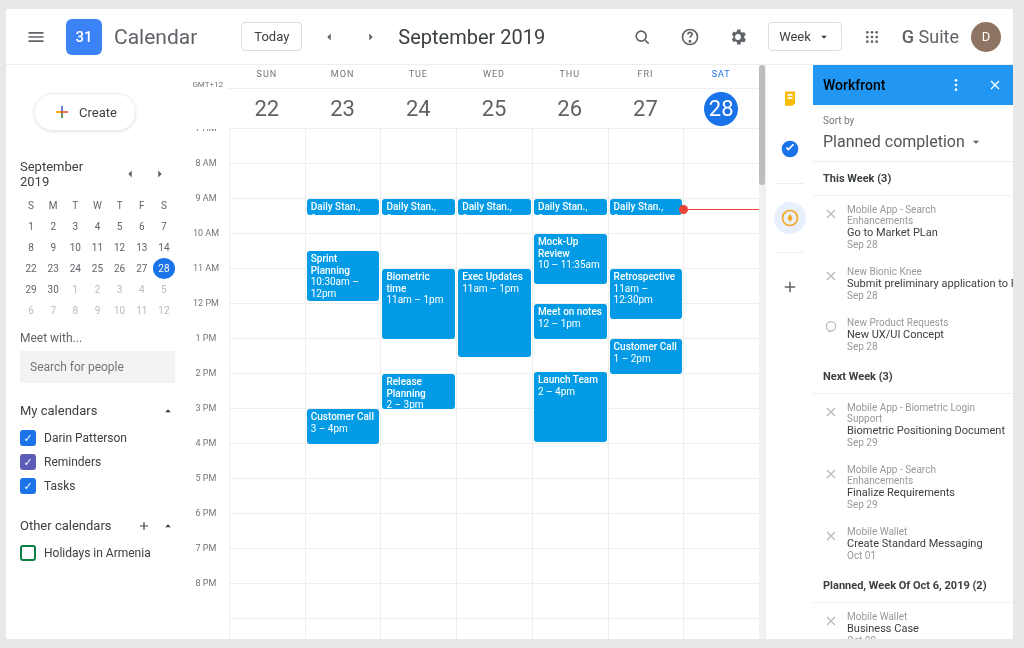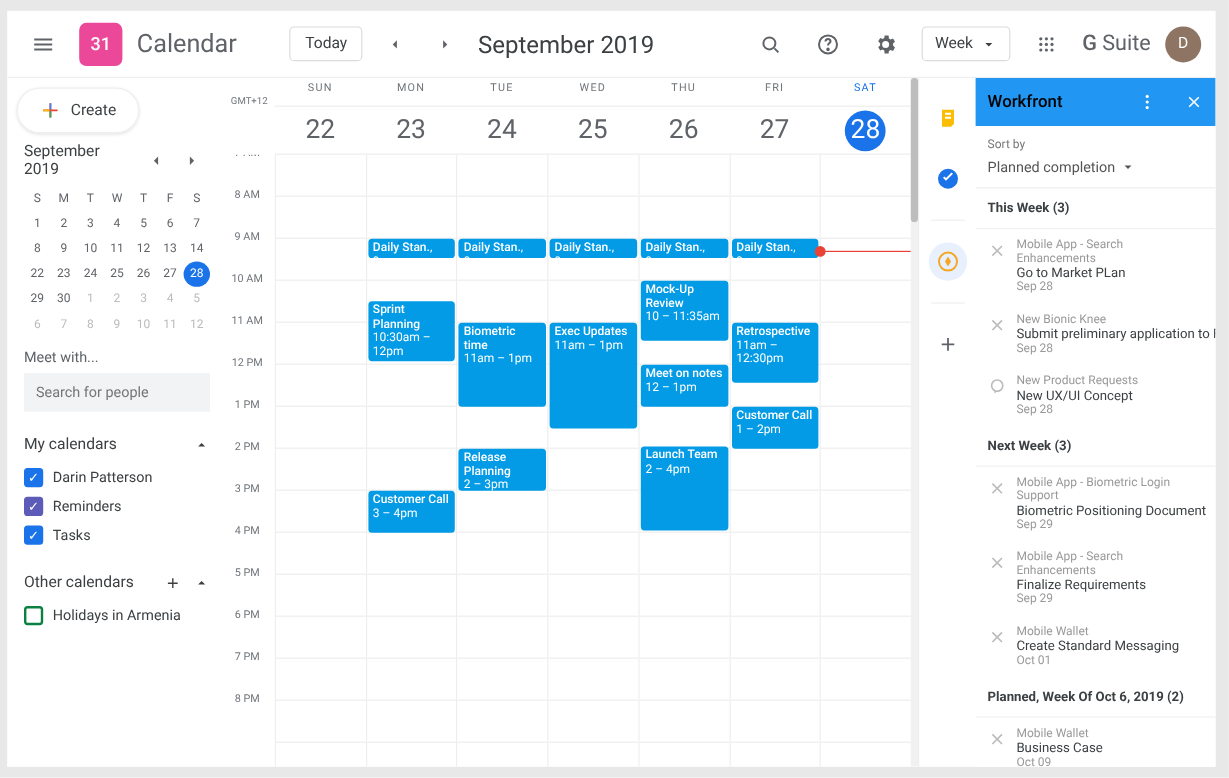--- a/index.html
+++ b/index.html
@@ -1,35 +1,35 @@
 <!DOCTYPE html>
 <html><head>
 <meta charset="utf-8">
 <style>
 *{box-sizing:border-box;margin:0;padding:0;font-family:Roboto,Arial,sans-serif}
 body{background:#e8e8e8;display:flex;height:648px;padding:9px 0 9px 0;overflow:hidden;font-size:13px;color:#3c4043}
 .app{display:flex;background:#fff;width:1007px;margin:0 6px}
 .header{display:flex;align-items:center;height:56px;padding:0 12px;border-bottom:1px solid #eee;gap:12px}
 .iconbtn{width:36px;height:36px;display:flex;align-items:center;justify-content:center;border-radius:50%;cursor:pointer;color:#5f6368}
 .iconbtn svg{width:20px;height:20px}
-.calicon{width:36px;height:36px;background:#ec4899;border-radius:6px;color:#fff;display:flex;align-items:center;justify-content:center;font-size:15px;font-weight:500}
+.calicon{width:36px;height:36px;background:#3b82f6;border-radius:6px;color:#fff;display:flex;align-items:center;justify-content:center;font-size:15px;font-weight:500}
 .brand{font-size:21px;color:#5f6368}
 .todaybtn{border:1px solid #dadce0;border-radius:4px;padding:6px 12px;cursor:pointer;font-size:13px}
 .arrowbtn{width:30px;height:30px;display:flex;align-items:center;justify-content:center;cursor:pointer;color:#5f6368}
 .currentdate{font-size:20px;color:#3c4043}
 .spacer{flex:1}
 .viewbtn{border:1px solid #dadce0;border-radius:4px;padding:6px 10px;display:flex;align-items:center;gap:6px;cursor:pointer;font-size:13px}
 .appsicon{width:36px;height:36px;display:flex;align-items:center;justify-content:center;cursor:pointer}
 .appsicon svg{width:16px;height:16px}
 .suitelogo{font-size:18px;color:#5f6368}
 .suitelogo b{font-weight:500}
 .avatar{width:30px;height:30px;border-radius:50%;background:#8e7563;color:#fff;display:flex;align-items:center;justify-content:center}
 .left{width:183px;flex-shrink:0}
 .main{flex:1;display:flex;flex-direction:column}
-.create{display:flex;align-items:center;gap:8px;border:1px solid #eee;border-radius:22px;padding:9px 18px;margin:8px;box-shadow:0 1px 3px rgba(0,0,0,.12);width:fit-content;cursor:pointer;font-size:13px}
+.create{display:flex;align-items:center;gap:8px;border:1px solid #eee;border-radius:22px;padding:9px 18px;margin:28px;box-shadow:0 1px 3px rgba(0,0,0,.12);width:fit-content;cursor:pointer;font-size:13px}
 .create .plus{width:18px;height:18px}
 .mini{padding:0 14px;font-size:10px;color:#5f6368}
 .mini .mhdr{display:flex;justify-content:space-between;align-items:center;margin-bottom:6px}
 .mini .mhdr span{font-size:13px;color:#3c4043}
 .mini table{width:100%;border-spacing:0;font-size:10px;table-layout:fixed}
 .mini th,.mini td{text-align:center;height:21px;font-weight:400}
 .mini td.today{background:#1a73e8;color:#fff;border-radius:50%}
 .mini td.other{color:#bbb}
 .section{padding:10px 14px;font-size:13px}
 .meet{color:#5f6368;font-size:12px;margin-bottom:6px}
@@ -61,21 +61,21 @@
 .sidecol .sbtn{width:32px;height:32px;display:flex;align-items:center;justify-content:center;cursor:pointer;border-radius:50%}
 .sidecol .active{background:#e8f0fe}
 .scrolltrack{width:6px;background:#f1f1f1;position:relative}
 .scrollthumb{position:absolute;top:0;left:0;width:6px;height:120px;background:#bdbdbd;border-radius:3px}
 
 .wf{width:200px;flex-shrink:0;background:#fff;display:flex;flex-direction:column;font-size:11px}
 .wfhdr{background:#2196f3;color:#000000;display:flex;align-items:center;padding:12px 10px;font-size:14px;font-weight:500;gap:23px}
 .wfhdr .spacer{flex:1}
 .wfbody{overflow:hidden;padding:0}
 .wfsort{padding:10px 10px 4px;color:#777;font-size:10px}
-.wfsortval{color:#555;font-size:12px;padding:2px 10px 10px;border-bottom:1px solid #eee;display:flex;align-items:center;gap:4px}
+.wfsortval{color:#555;font-size:16px;padding:2px 10px 10px;border-bottom:1px solid #eee;display:flex;align-items:center;gap:4px}
 .wfgroup{padding:10px 10px;font-weight:700;font-size:11px;color:#3c4043;border-bottom:1px solid #f0f0f0}
 .wfitem{padding:8px 10px;display:flex;gap:8px;cursor:pointer}
 .wfitem .wficon{width:16px;height:16px;flex-shrink:0;color:#aaa;margin-top:2px}
 .wfitem .wftext{flex:1}
 .wfitem .proj{color:#999;font-size:10px}
 .wfitem .name{color:#3c4043;font-size:11px;white-space:nowrap;overflow:hidden;text-overflow:ellipsis}
 .wfitem .date{color:#999;font-size:10px}
 .chev{width:14px;height:14px}
 .body{display:flex;flex:1;overflow:hidden}
 .gridwrap{flex:1;display:flex;flex-direction:column;overflow:hidden}

